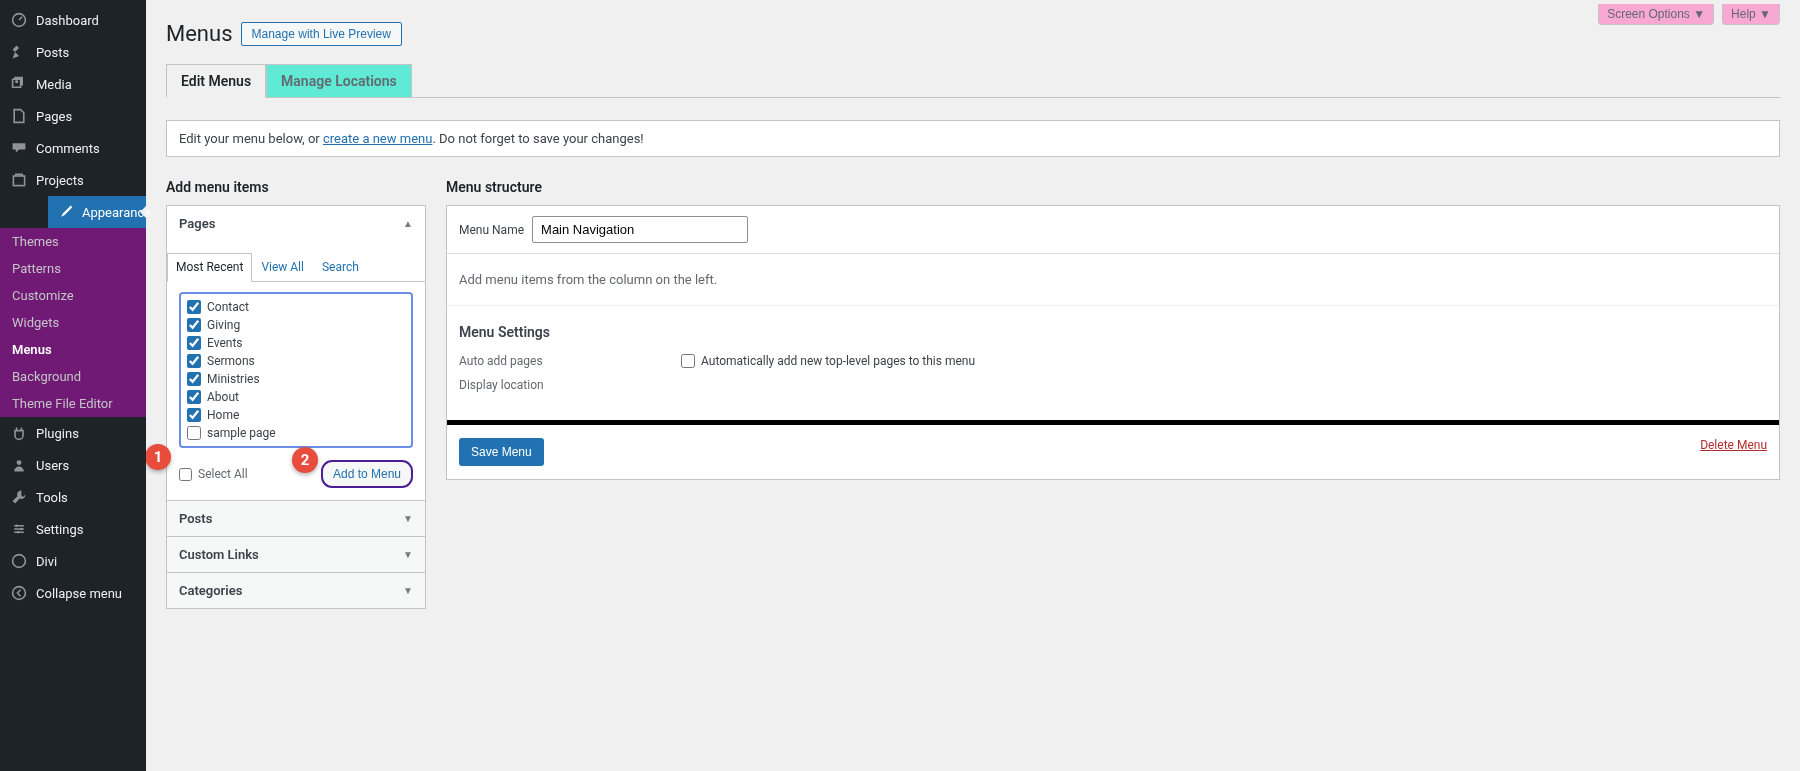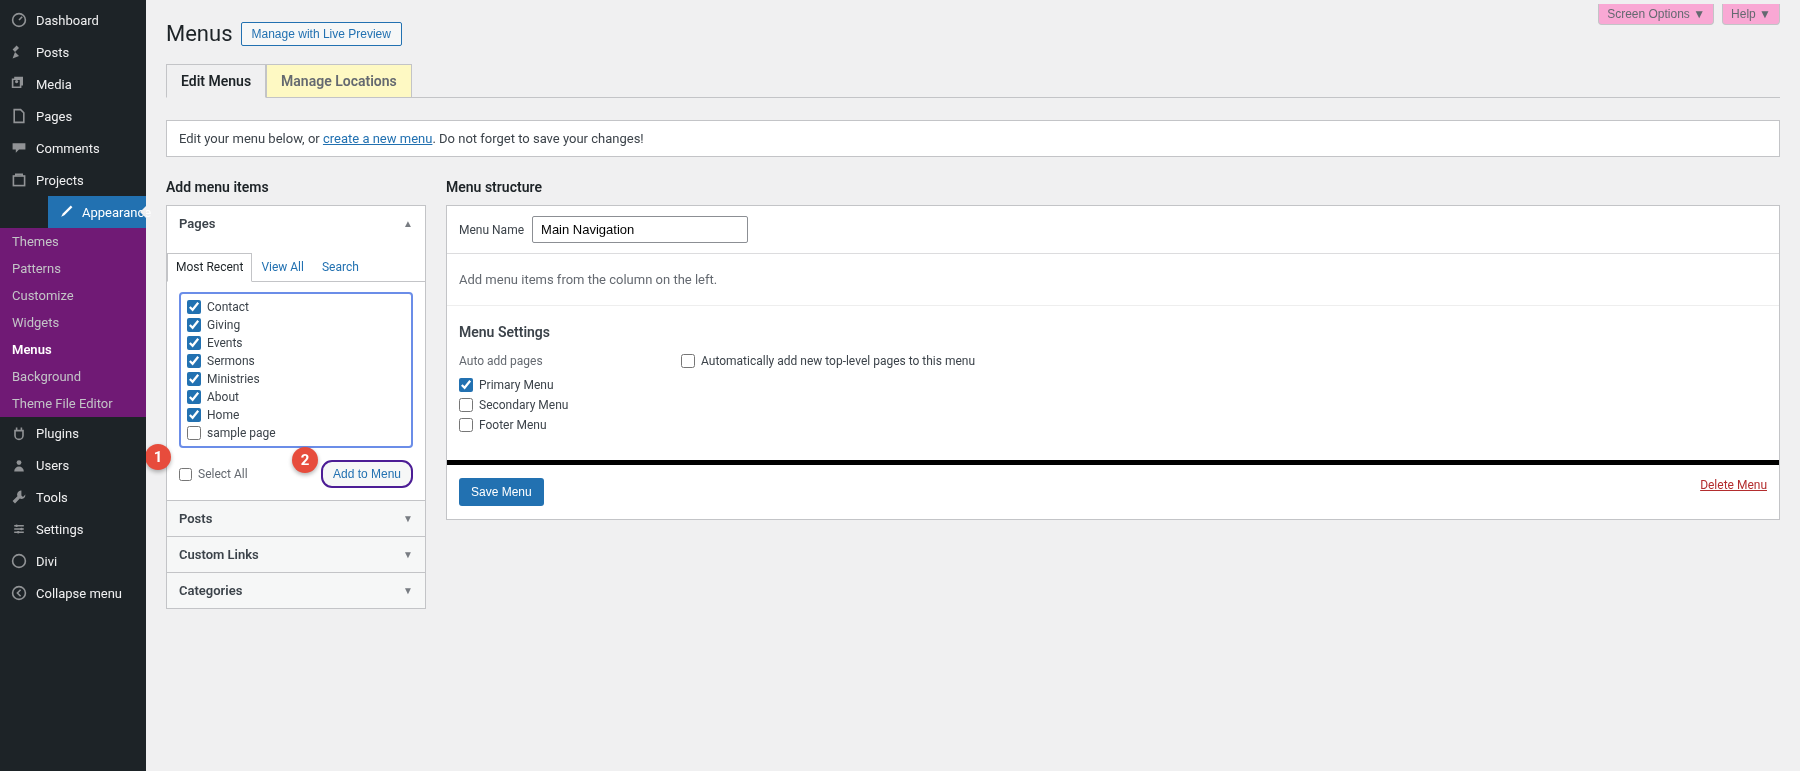--- a/index.html
+++ b/index.html
@@ -13,21 +13,21 @@
 .sidebar-sub { background: #701a75; }
 .sidebar-sub-item { padding: 6px 12px; color: #c3c4c7; cursor: pointer; font-size: 13px; }
 .sidebar-sub-item.active { color: #fff; font-weight: 600; }
 .main { flex: 1; padding: 4px 20px 20px 20px; overflow: auto; position: relative; }
 .topbar { display: flex; justify-content: flex-end; gap: 8px; margin-bottom: 6px; }
 .screen-btn { background: #f9a8d4; border: 1px solid #c3c4c7; border-top: none; padding: 3px 8px; font-size: 12px; cursor: pointer; color: #646970; border-radius: 0 0 4px 4px; }
 .page-header { display: flex; align-items: center; gap: 8px; margin-bottom: 18px; margin-top: -10px; }
 .page-title { font-size: 22px; font-weight: 400; color: #1d2327; }
 .page-action-btn { background: #f6f7f7; border: 1px solid #2271b1; color: #2271b1; padding: 4px 10px; font-size: 12px; cursor: pointer; border-radius: 2px; }
 .nav-tabs { border-bottom: 1px solid #c3c4c7; display: flex; }
-.nav-tab { padding: 8px 14px; font-size: 14px; color: #646970; background: #fef9c3; border: 1px solid #c3c4c7; margin-bottom: -1px; margin-right: 0; cursor: pointer; font-weight: 600; }
+.nav-tab { padding: 8px 14px; font-size: 14px; color: #646970; background: #5eead4; border: 1px solid #c3c4c7; margin-bottom: -1px; margin-right: 0; cursor: pointer; font-weight: 600; }
 .nav-tab.active { background: #f0f0f1; border-bottom: 1px solid #f0f0f1; color: #1d2327; }
 .notice { background: #fff; border: 1px solid #c3c4c7; padding: 10px 12px; margin: 22px 0; font-size: 13px; }
 .notice a { color: #2271b1; text-decoration: underline; }
 .cols { display: flex; gap: 20px; align-items: flex-start; }
 .col-left { width: 260px; flex-shrink: 0; }
 .col-right { flex: 1; }
 .col-heading { font-size: 14px; font-weight: 600; margin-bottom: 10px; color: #1d2327; }
 .metabox { background: #fff; border: 1px solid #c3c4c7; margin-bottom: 0; }
 .meta-head { padding: 10px 12px; font-size: 13px; font-weight: 600; cursor: pointer; display: flex; justify-content: space-between; align-items: center; border-top: 1px solid #c3c4c7; }
 .meta-head:first-child { border-top: none; }
@@ -301,34 +301,21 @@
           <div class="setting-row">
             <div class="lbl">Auto add pages</div>
             <div class="opts">
               <label>
                   <input type="checkbox" style="">
                   <span>Automatically add new top-level pages to this menu</span>
                 </label>
             </div>
           </div>
           <div class="setting-row">
-            <div class="opts">
-              <label>
-                  <input type="checkbox" checked="" style="">
-                  <span>Primary Menu</span>
-                </label>
-              <label>
-                  <input type="checkbox" style="">
-                  <span>Secondary Menu</span>
-                </label>
-              <label>
-                  <input type="checkbox" style="">
-                  <span>Footer Menu</span>
-                </label>
-            </div>
+            <div class="lbl">Display location</div>
           </div>
         </div>
         <div class="struct-foot">
           <button class="save-btn">Save Menu</button>
           <a class="delete-link">Delete Menu</a>
         </div>
       </div>
     </div>
   </div>
 </div>

